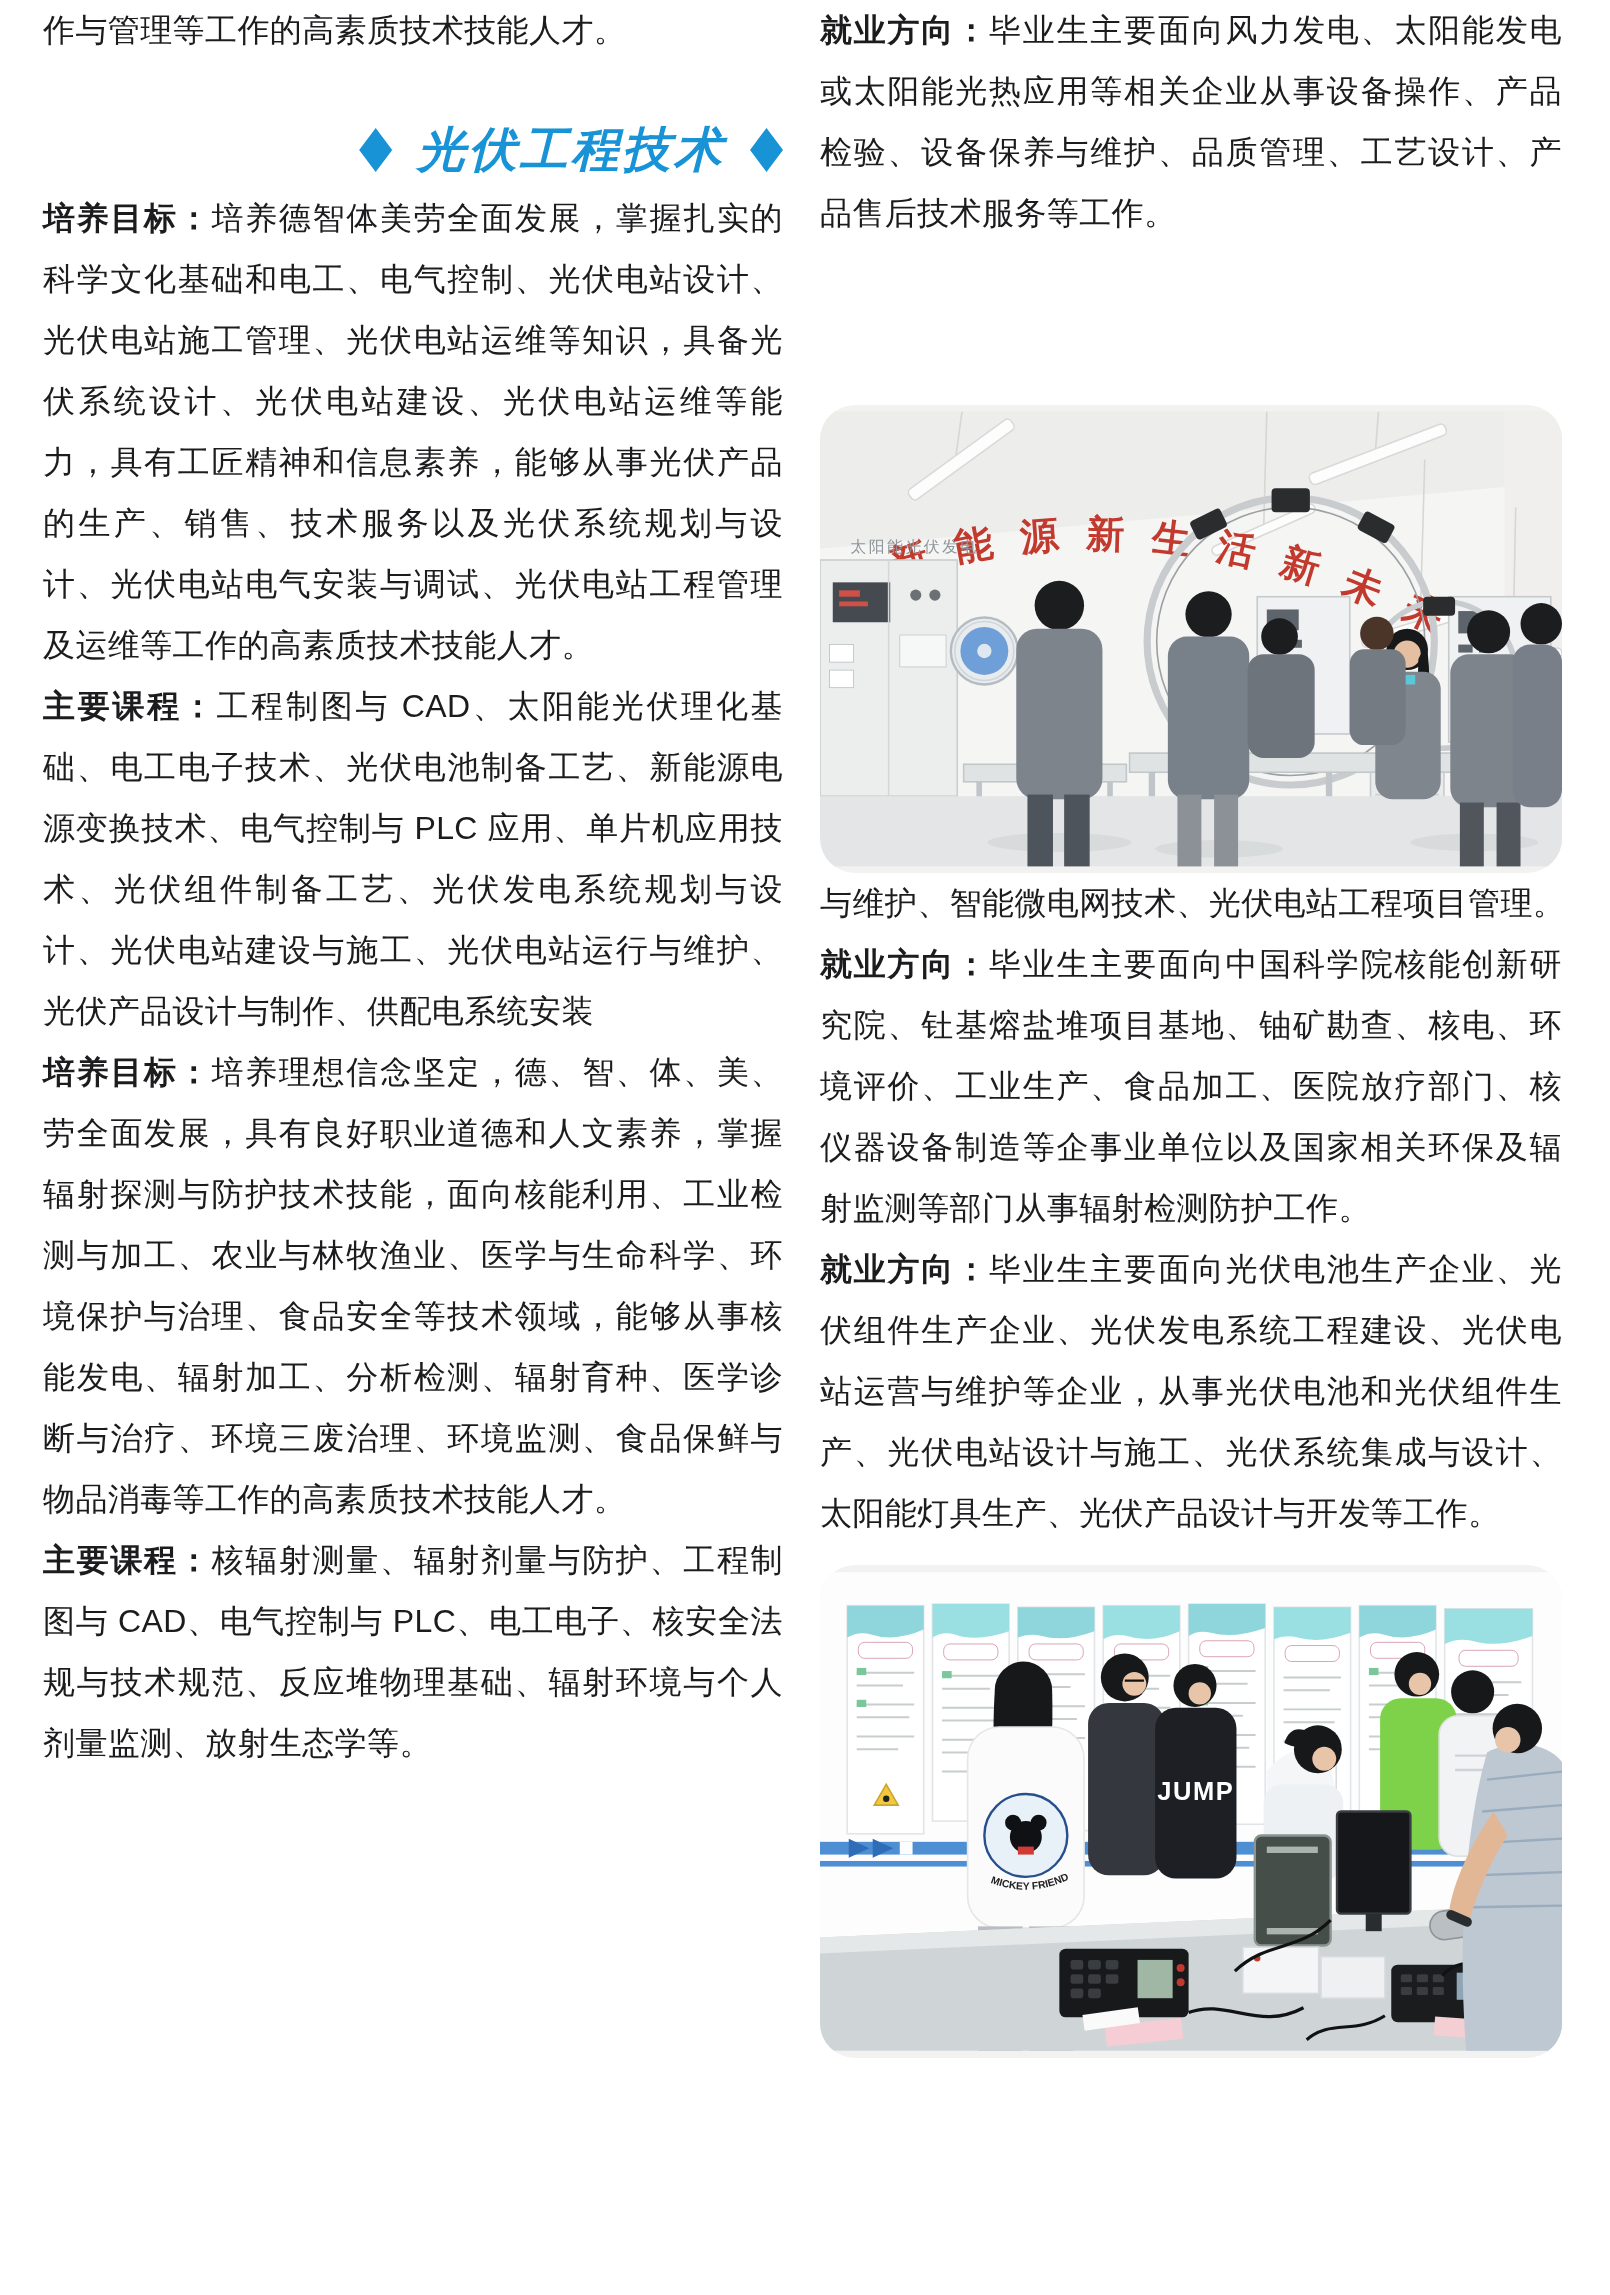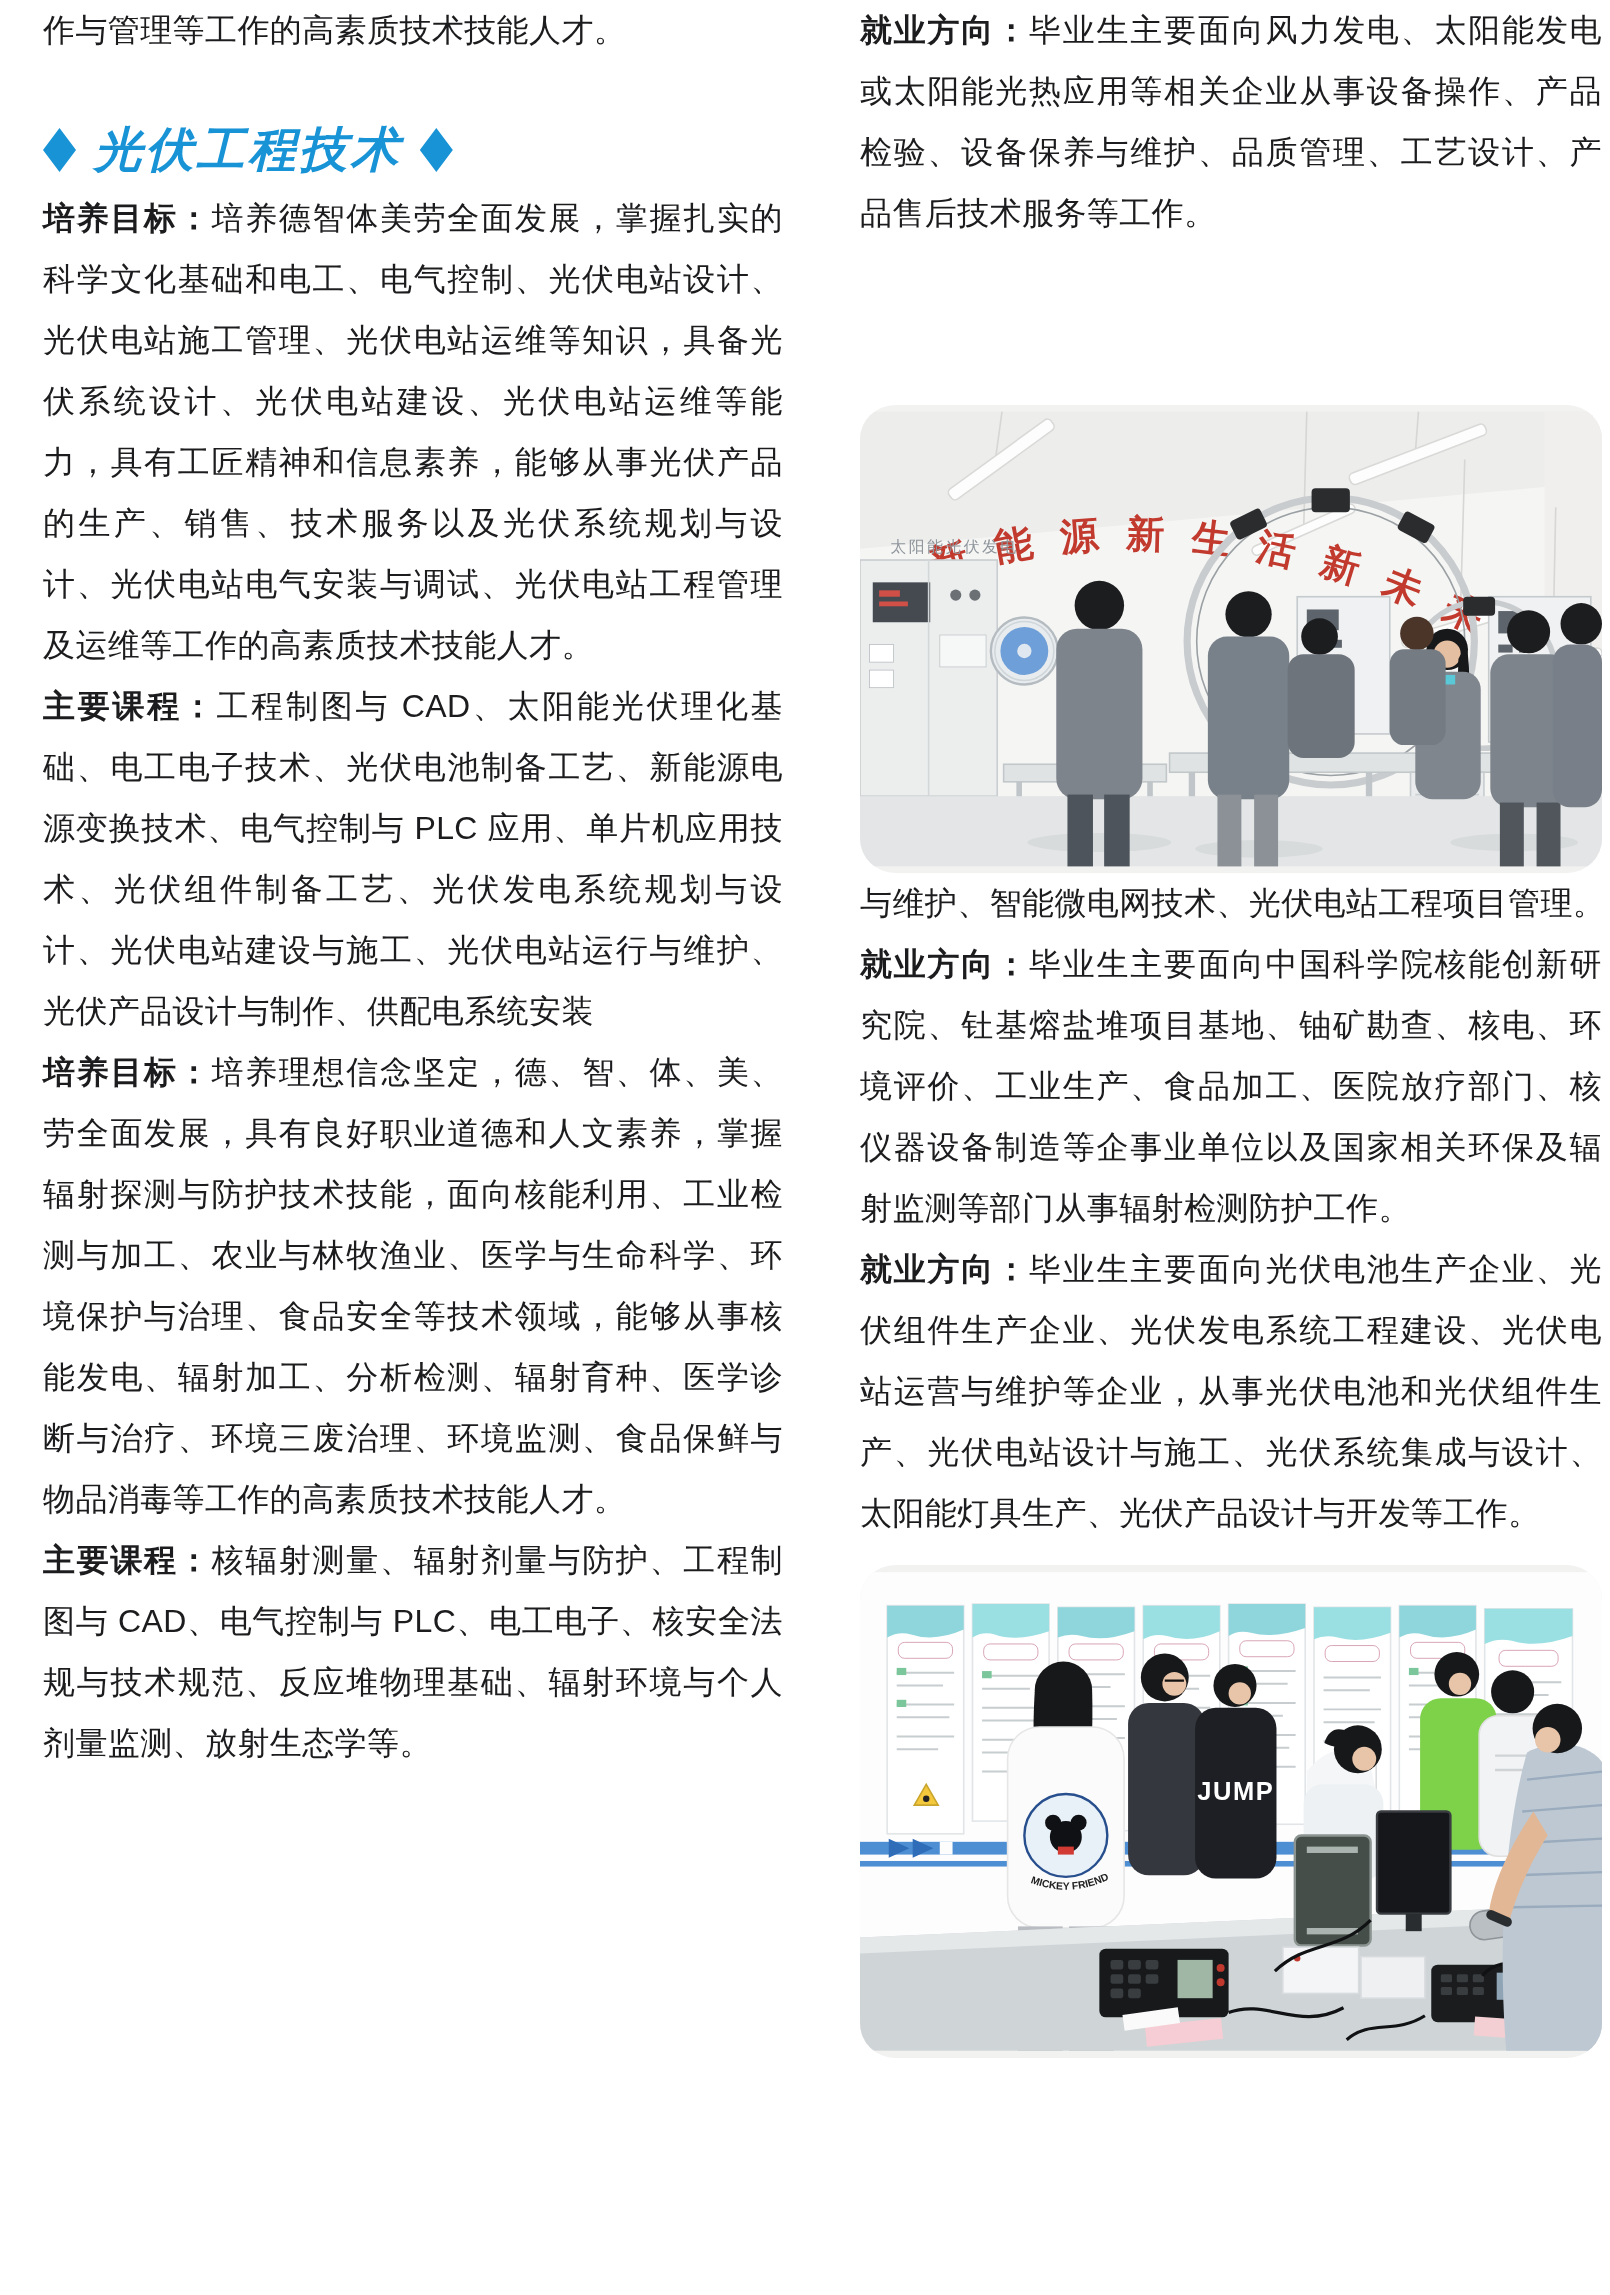--- a/index.html
+++ b/index.html
@@ -7,28 +7,28 @@
     --ink:#1c1c1e;
   }
   html,body{margin:0;padding:0;}
   body{
     width:1611px;height:2295px;position:relative;overflow:hidden;
     background:#ffffff;color:var(--ink);
     font-family:"Liberation Sans","DejaVu Sans",sans-serif;
   }
   .col{position:absolute;top:0;}
   .col-left{left:43px;width:740px;}
-  .col-right{left:860px;width:742px;}
+  .col-right{left:820px;width:742px;}
   p.body{
     font-size:32px;line-height:61px;margin:0;
     text-align:justify;letter-spacing:0.4px;
   }
   p.body b{font-weight:700;}
   .tight{letter-spacing:-1.2px;white-space:nowrap;}
-  .heading{display:flex;align-items:center;gap:18px;height:76px;}
+  .heading{display:flex;align-items:center;gap:25px;height:76px;justify-content:flex-end;}
   .heading .title{
     font-size:48px;font-weight:700;font-style:italic;
     color:var(--accent);letter-spacing:3.3px;white-space:nowrap;
   }
   .diamond{
     width:33px;height:44px;background:var(--accent);flex:0 0 auto;
     clip-path:polygon(50% 0,100% 50%,50% 100%,0 50%);
   }
   .photo{
     width:742px;border-radius:35px;overflow:hidden;position:relative;

